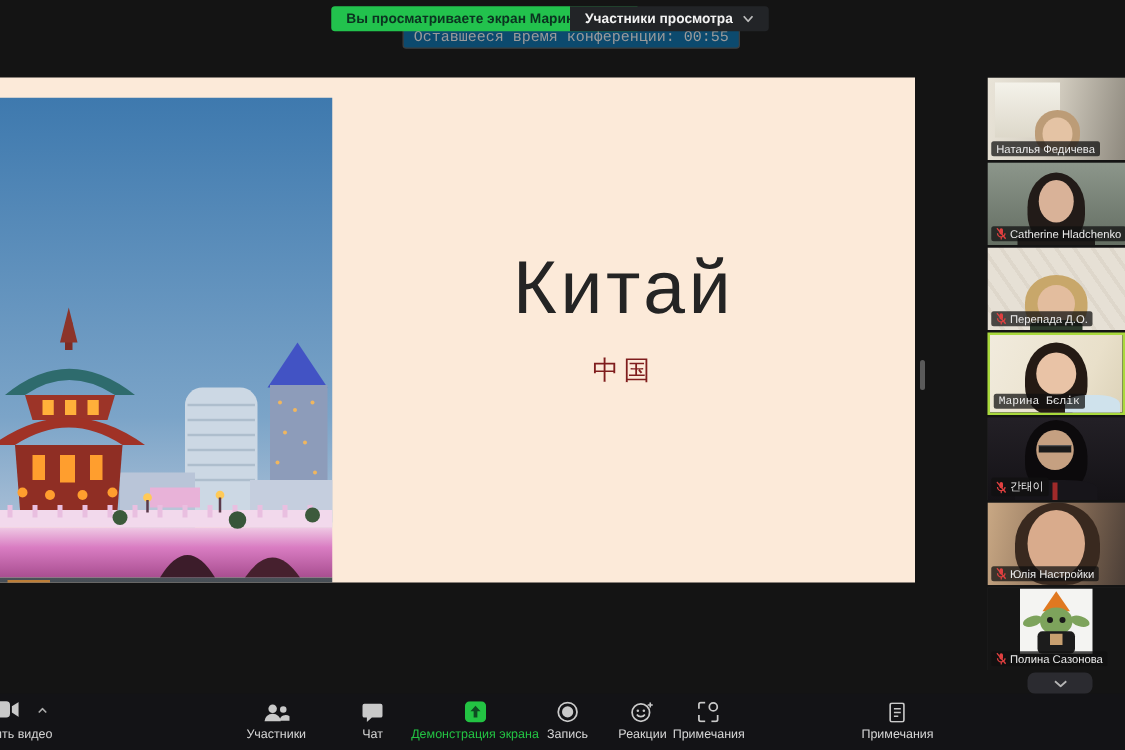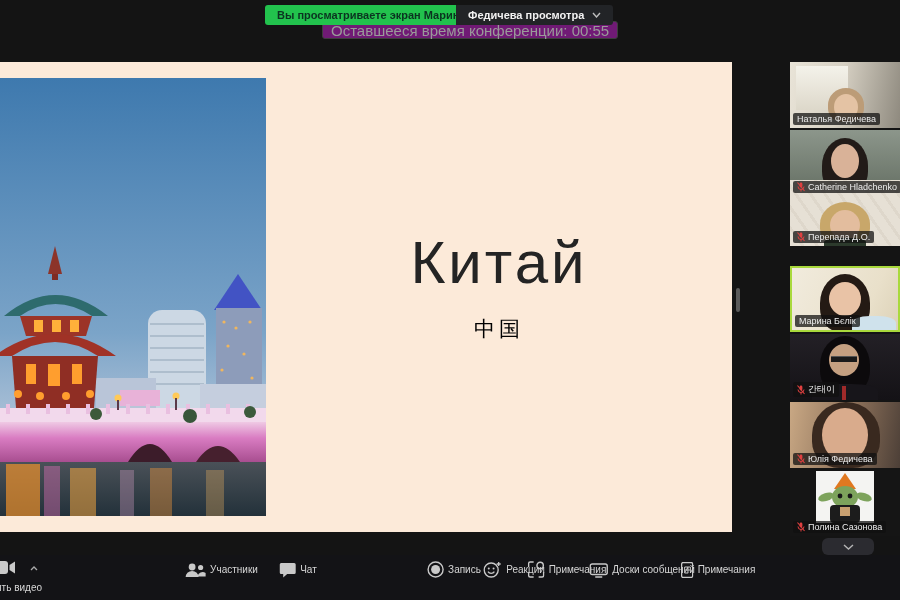--- a/index.html
+++ b/index.html
@@ -17,49 +17,50 @@
     white-space:nowrap;
   }
   .view-settings{
     position:absolute;left:456px;top:5px;height:20px;z-index:5;
     background:#222427;color:#f2f2f2;font-size:11px;font-weight:bold;
     display:flex;align-items:center;gap:8px;padding:0 12px;border-radius:0 3px 3px 0;
     white-space:nowrap;cursor:pointer;
   }
   .time-tooltip{
     position:absolute;left:322px;top:21px;height:16px;z-index:4;
-    background:#701a75;border:1px solid #3d3d3d;border-radius:3px;
-    color:#9a9a9a;font-size:15px;display:flex;align-items:center;padding:0 8px;
+    background:#0c4a6e;border:1px solid #3d3d3d;border-radius:3px;
+    color:#9a9a9a;font-size:12px;display:flex;align-items:center;padding:0 8px;
     white-space:nowrap;
+    font-family:Liberation Mono, monospace;
   }
   
   .slide{
-    position:absolute;left:0;top:62px;width:732px;height:470px;
+    position:absolute;left:0;top:62px;width:732px;height:404px;
     background:#fcead9;overflow:hidden;
   }
   .slide-photo{position:absolute;left:0;top:16px;width:266px;height:438px;}
   .slide-text{
     position:absolute;left:266px;top:0;right:0;height:100%;
     display:flex;flex-direction:column;align-items:center;justify-content:center;
   }
   .slide-title{
     font-size:60px;font-weight:400;color:#242424;letter-spacing:3px;
     margin-top:-24px;
   }
-  .slide-subtitle{font-size:21px;color:#000000;margin-top:18px;letter-spacing:4px;}
+  .slide-subtitle{font-size:21px;color:#7f1d1d;margin-top:18px;letter-spacing:4px;}
   .scrollbar-thumb{
     position:absolute;left:736px;top:288px;width:4px;height:24px;
     background:#5a5a5a;border-radius:2px;
   }
   
   .tile{
     position:absolute;left:790px;width:110px;height:66px;overflow:hidden;
     box-sizing:border-box;background:#222;cursor:pointer;padding-left:21px;
   }
-  .tile.active{border:2px solid #a9d93c;}
+  .tile.active{border:2px solid #a9d93c;font-family:Liberation Mono, monospace;}
   .chip{
     position:absolute;left:3px;bottom:3px;max-width:102px;z-index:3;
     background:rgba(16,16,16,.74);border-radius:2px;padding:1px 4px;
     display:flex;align-items:center;gap:3px;
     color:#ececec;font-size:9px;white-space:nowrap;overflow:hidden;
   }
   .art{position:absolute;inset:0;}
   .art div{position:absolute;}
   .hair{border-radius:50% 50% 40% 40%;}
   .head{border-radius:50%;}
@@ -102,36 +103,36 @@
     position:absolute;left:822px;top:538px;width:52px;height:17px;
     background:#2b2b30;border-radius:6px;display:flex;align-items:center;justify-content:center;
     cursor:pointer;
   }
   
   .toolbar{
     position:absolute;left:0;bottom:0;width:900px;height:45px;background:#131316;
   }
   .tb-item{
     position:absolute;top:5px;transform:translateX(-50%);
-    display:flex;flex-direction:row;align-items:center;gap:4px;
+    display:flex;flex-direction:column;align-items:center;gap:4px;
     color:#d6d6d6;font-size:10px;white-space:nowrap;cursor:pointer;
   }
   .tb-item .ic{height:18px;display:flex;align-items:flex-end;justify-content:center;}
   .tb-item.green{color:#23c343;}
   .tb-chev{position:absolute;cursor:pointer;}
   .video-item{left:0;top:5px;transform:none;position:absolute;display:flex;flex-direction:column;gap:4px;color:#d6d6d6;font-size:10px;white-space:nowrap;cursor:pointer;}
   .video-item .ic{height:18px;margin-left:-9px;}
   .video-item .lbl{margin-left:-4px;}
 </style>
 </head>
 <body>
 
 <div class="share-banner">Вы просматриваете экран Марина Бєлік</div>
 <div class="view-settings">
-  <span>Федичева просмотра</span>
+  <span>Участники просмотра</span>
   <svg width="9" height="6" viewBox="0 0 9 6">
       <polyline points="1,1 4.5,5 8,1" fill="none" stroke="#bdbdbd" stroke-width="1.4"></polyline>
     </svg>
 </div>
 <div class="time-tooltip">Оставшееся время конференции: 00:55</div>
 
 <div class="slide">
   <div class="slide-photo">
     <svg width="266" height="438" viewBox="0 0 266 438" preserveAspectRatio="none">
       <defs>
@@ -264,21 +265,21 @@
   <div class="chip">
     <svg width="8" height="10" viewBox="0 0 8 10">
         <rect x="2.6" y="0.5" width="2.8" height="5" rx="1.4" fill="#e04040"></rect>
         <path d="M1,4.5 a3,3 0 0 0 6,0" fill="none" stroke="#e04040" stroke-width="1"></path>
         <line x1="4" y1="7.5" x2="4" y2="9.5" stroke="#e04040" stroke-width="1"></line>
         <line x1="0.5" y1="0.5" x2="7.5" y2="9" stroke="#e04040" stroke-width="1.1"></line>
       </svg>
     <span>Catherine Hladchenko</span>
     </div>
 </div>
-<div class="tile p3" style="top:180px">
+<div class="tile p3" style="top:198px">
   <div class="art">
       <div class="hair"></div>
       <div class="head"></div>
       <div class="bodyy"></div>
     </div>
   <div class="chip">
     <svg width="8" height="10" viewBox="0 0 8 10">
         <rect x="2.6" y="0.5" width="2.8" height="5" rx="1.4" fill="#e04040"></rect>
         <path d="M1,4.5 a3,3 0 0 0 6,0" fill="none" stroke="#e04040" stroke-width="1"></path>
         <line x1="4" y1="7.5" x2="4" y2="9.5" stroke="#e04040" stroke-width="1"></line>
@@ -320,21 +321,21 @@
       <div class="hair"></div>
       <div class="head"></div>
     </div>
   <div class="chip">
     <svg width="8" height="10" viewBox="0 0 8 10">
         <rect x="2.6" y="0.5" width="2.8" height="5" rx="1.4" fill="#e04040"></rect>
         <path d="M1,4.5 a3,3 0 0 0 6,0" fill="none" stroke="#e04040" stroke-width="1"></path>
         <line x1="4" y1="7.5" x2="4" y2="9.5" stroke="#e04040" stroke-width="1"></line>
         <line x1="0.5" y1="0.5" x2="7.5" y2="9" stroke="#e04040" stroke-width="1.1"></line>
       </svg>
-    <span>Юлія Федичева</span>
+    <span>Юлія Настройки</span>
     </div>
 </div>
 <div class="tile p7" style="top:470px">
   <div class="art">
       <div class="card"></div>
     <svg style="position:absolute;left:26px;top:1px" width="58" height="52" viewBox="0 0 58 52">
       <polygon points="29,2 40,18 18,18" fill="#e07820"></polygon>
       <ellipse cx="29" cy="26" rx="13" ry="11" fill="#7da35c"></ellipse>
       <ellipse cx="10" cy="26" rx="8" ry="4" fill="#7da35c" transform="rotate(-18 10 26)"></ellipse>
       <ellipse cx="48" cy="26" rx="8" ry="4" fill="#7da35c" transform="rotate(18 48 26)"></ellipse>
@@ -388,20 +389,29 @@
 
   <div class="tb-item" style="left:298px">
     <div class="ic">
       <svg width="17" height="16" viewBox="0 0 17 16">
           <path d="M2,1 h13 a1.5,1.5 0 0 1 1.5,1.5 v8 a1.5,1.5 0 0 1 -1.5,1.5 h-7 l-4,3.5 v-3.5 h-2 a1.5,1.5 0 0 1 -1.5,-1.5 v-8 a1.5,1.5 0 0 1 1.5,-1.5 Z" fill="#c9c9c9"></path>
         </svg>
     </div>
     <span>Чат</span>
   </div>
 
+  <div class="tb-item green" style="left:380px">
+    <div class="ic">
+      <svg width="17" height="17" viewBox="0 0 17 17">
+          <rect x="0" y="0" width="17" height="17" rx="4" fill="#23c343"></rect>
+          <path d="M8.5,3.5 L12.5,8 H10 v5 H7 v-5 H4.5 Z" fill="#0e4c22"></path>
+        </svg>
+    </div>
+    <span>Демонстрация экрана</span>
+  </div>
 
   <div class="tb-item" style="left:454px">
     <div class="ic">
       <svg width="17" height="17" viewBox="0 0 17 17">
           <circle cx="8.5" cy="8.5" r="7.5" fill="none" stroke="#c9c9c9" stroke-width="1.4"></circle>
           <circle cx="8.5" cy="8.5" r="4.5" fill="#c9c9c9"></circle>
         </svg>
     </div>
     <span>Запись</span>
   </div>
@@ -425,29 +435,20 @@
       <svg width="17" height="17" viewBox="0 0 17 17">
           <path d="M1,6 v-3.5 a1.5,1.5 0 0 1 1.5,-1.5 h3.5" fill="none" stroke="#c9c9c9" stroke-width="1.4"></path>
           <path d="M16,11 v3.5 a1.5,1.5 0 0 1 -1.5,1.5 h-3.5" fill="none" stroke="#c9c9c9" stroke-width="1.4"></path>
           <path d="M1,11 v3.5 a1.5,1.5 0 0 0 1.5,1.5 h3.5" fill="none" stroke="#c9c9c9" stroke-width="1.4"></path>
           <circle cx="12.5" cy="4.5" r="3.2" fill="none" stroke="#c9c9c9" stroke-width="1.4"></circle>
         </svg>
     </div>
     <span>Примечания</span>
   </div>
 
-  <div class="tb-item" style="left:642px">
-    <div class="ic">
-      <svg width="19" height="15" viewBox="0 0 19 15">
-          <rect x="1" y="1" width="17" height="10.5" rx="2" fill="none" stroke="#c9c9c9" stroke-width="1.4"></rect>
-          <line x1="6" y1="14" x2="13" y2="14" stroke="#c9c9c9" stroke-width="1.4"></line>
-        </svg>
-    </div>
-    <span>Доски сообщений</span>
-  </div>
 
   <div class="tb-item" style="left:718px">
     <div class="ic">
       <svg width="13" height="16" viewBox="0 0 13 16">
           <path d="M1,2 a1.5,1.5 0 0 1 1.5,-1.5 h8 a1.5,1.5 0 0 1 1.5,1.5 v12 a1.5,1.5 0 0 1 -1.5,1.5 h-8 a1.5,1.5 0 0 1 -1.5,-1.5 Z" fill="none" stroke="#c9c9c9" stroke-width="1.3"></path>
           <line x1="4" y1="5" x2="9.5" y2="5" stroke="#c9c9c9" stroke-width="1.2"></line>
           <line x1="4" y1="8" x2="9.5" y2="8" stroke="#c9c9c9" stroke-width="1.2"></line>
           <line x1="4" y1="11" x2="7.5" y2="11" stroke="#c9c9c9" stroke-width="1.2"></line>
         </svg>
     </div>

